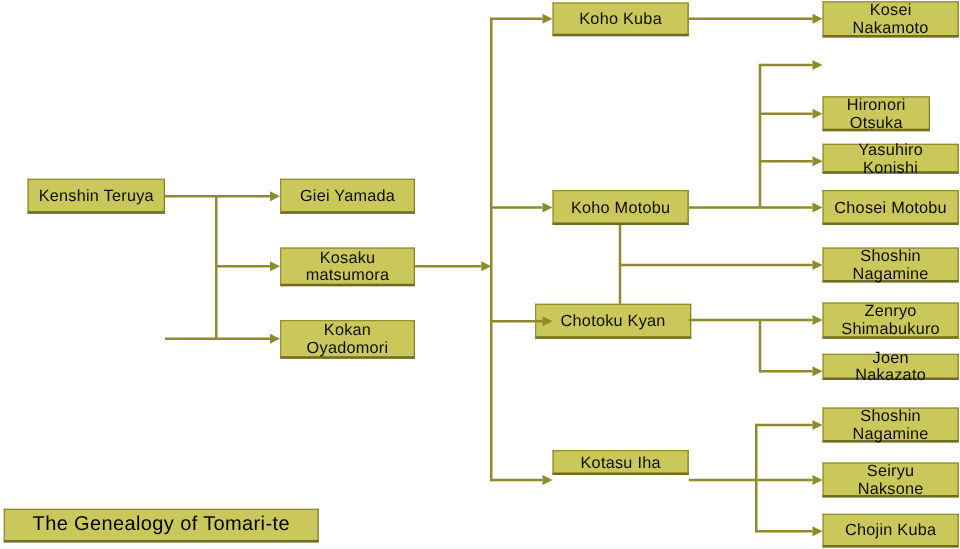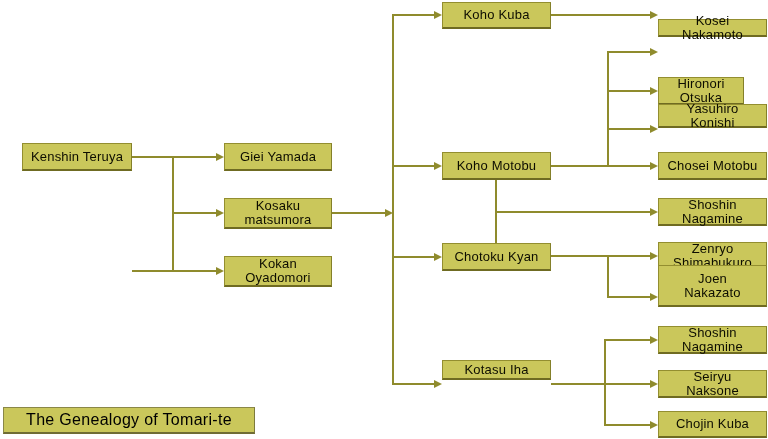--- a/index.html
+++ b/index.html
@@ -74,51 +74,51 @@
     <span>Kokan</span>
     <span>Oyadomori</span>
   </div>
 
   <div class="node" style="left:442px;top:2px;width:109px;height:27px">
     <span>Koho Kuba</span>
   </div>
   <div class="node" style="left:442px;top:152px;width:109px;height:28px">
     <span>Koho Motobu</span>
   </div>
-  <div class="node" style="left:442px;top:243px;width:109px;height:28px">
+  <div class="node" style="left:428px;top:243px;width:125px;height:28px">
     <span>Chotoku Kyan</span>
   </div>
   <div class="node" style="left:442px;top:360px;width:109px;height:20px">
     <span>Kotasu Iha</span>
   </div>
 
-  <div class="node" style="left:658px;top:19px;width:109px;height:18px">
+  <div class="node" style="left:658px;top:1px;width:109px;height:29px">
     <span>Kosei</span>
     <span>Nakamoto</span>
   </div>
   <div class="node" style="left:658px;top:77px;width:86px;height:28px">
     <span>Hironori</span>
     <span>Otsuka</span>
   </div>
-  <div class="node" style="left:658px;top:104px;width:109px;height:24px">
+  <div class="node" style="left:658px;top:115px;width:109px;height:24px">
     <span>Yasuhiro</span>
     <span>Konishi</span>
   </div>
   <div class="node" style="left:658px;top:152px;width:109px;height:28px">
     <span>Chosei Motobu</span>
   </div>
   <div class="node" style="left:658px;top:198px;width:109px;height:28px">
     <span>Shoshin</span>
     <span>Nagamine</span>
   </div>
   <div class="node" style="left:658px;top:242px;width:109px;height:29px">
     <span>Zenryo</span>
     <span>Shimabukuro</span>
   </div>
-  <div class="node" style="left:658px;top:265px;width:109px;height:42px">
+  <div class="node" style="left:658px;top:283px;width:109px;height:21px">
     <span>Joen</span>
     <span>Nakazato</span>
   </div>
   <div class="node" style="left:658px;top:326px;width:109px;height:28px">
     <span>Shoshin</span>
     <span>Nagamine</span>
   </div>
   <div class="node" style="left:658px;top:370px;width:109px;height:28px">
     <span>Seiryu</span>
     <span>Naksone</span>

